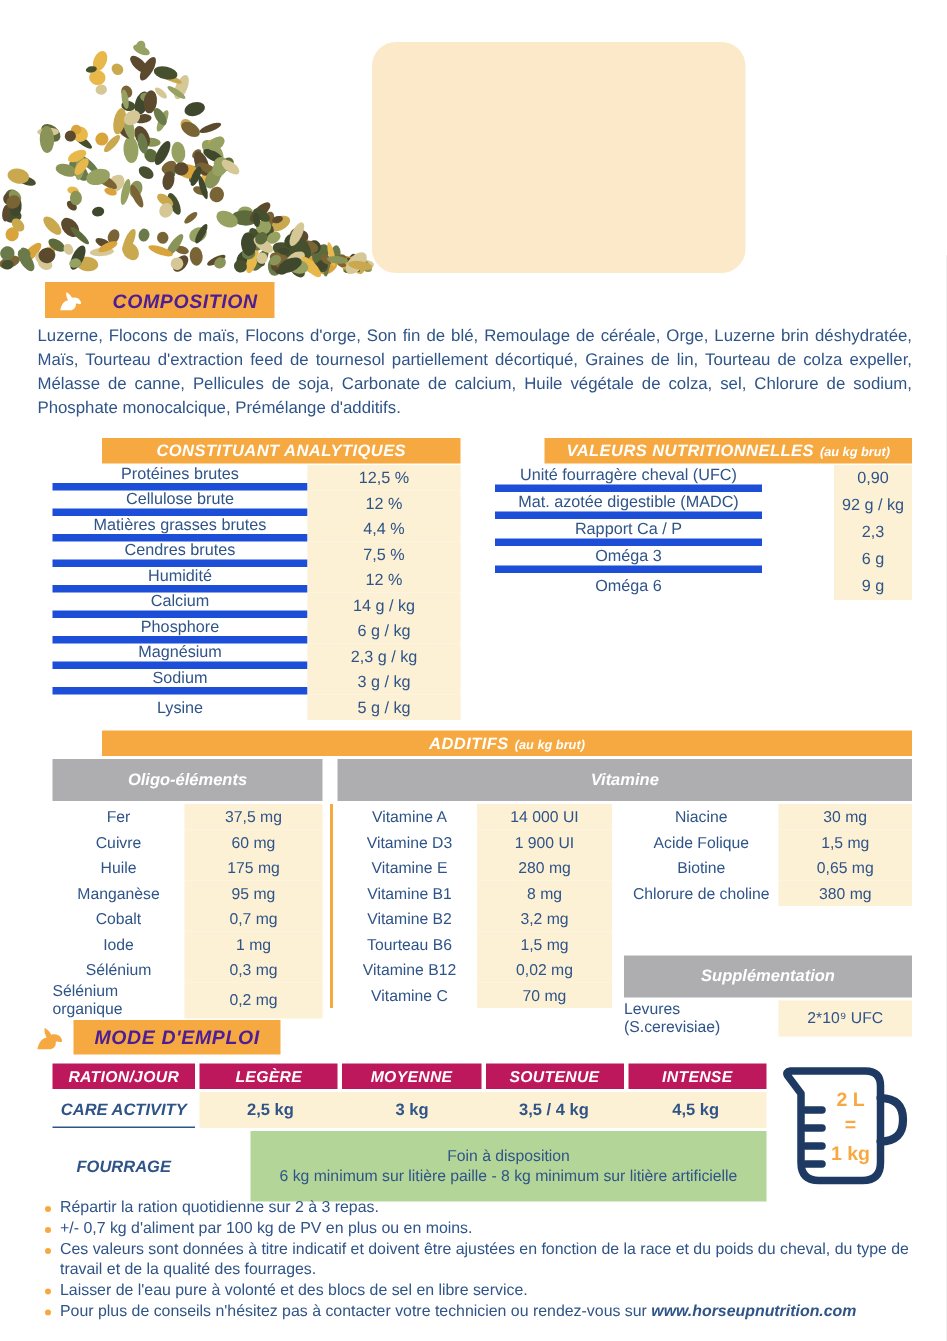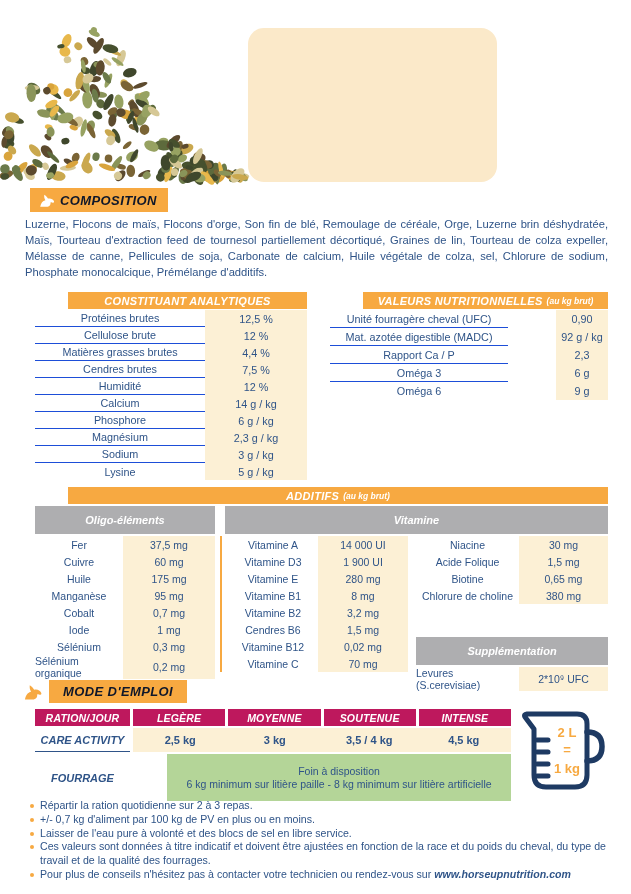--- a/index.html
+++ b/index.html
@@ -15,23 +15,23 @@
   }
   
   .photo { position:absolute; left:0; top:8px; width:250px; height:178px; }
   .cream-box {
     position:absolute; left:248px; top:28px; width:249px; height:154px;
     background:#FBE9C9; border-radius:16px;
   }
   
   .sec-header { position:absolute; display:flex; align-items:center; gap:5px; }
   .sec-box {
-    background:#F7A941; color:#0f172a; font-weight:bold; font-style:italic;
+    background:#F7A941; color:#4c1d95; font-weight:bold; font-style:italic;
     font-size:13px; letter-spacing:.4px; padding:4px 11px 4px 8px;
-    display:flex; align-items:center; gap:4px;
+    display:flex; align-items:center; gap:19px;
   }
   .sec-box svg { width:18px; height:16px; }
   .horse-orange { width:22px; height:19px; flex:0 0 auto; }
   
   .comp-text {
     position:absolute; left:25px; top:216px; width:583px;
     font-size:11.2px; line-height:16px; text-align:justify; color:#2F5488;
   }
   
   .tables-row { position:absolute; left:35px; top:292px; width:573px; display:flex; }
@@ -46,21 +46,21 @@
   .t-row { display:grid; height:17px; }
   .t-row.h18 { height:18px; }
   .t-label {
     display:flex; align-items:center; justify-content:center;
     font-size:10.8px; color:#2F5488;
   }
   .t-value {
     background:#FCF0D5; display:flex; align-items:center; justify-content:center;
     font-size:10.8px; color:#2F5488;
   }
-  .tbl-body .t-row:not(:last-child) .t-label { border-bottom:1px solid #1d4ed8; }
+  .tbl-body .t-row:not(:last-child) .t-label { border-bottom:5px solid #1d4ed8; }
   #an-tbl { width:272px; }
   #an-tbl .t-row { grid-template-columns:170px 1fr; }
   #nu-tbl { width:278px; margin-left:23px; }
   #nu-tbl .t-row { grid-template-columns:178px 1fr;gap:48px; }
   
   .additifs { position:absolute; left:35px; top:487px; width:573px; }
   .add-sub { display:flex; margin-top:2px; }
   .gray-cell {
     background:#AEAEB0; color:#fff; font-weight:bold; font-style:italic;
     font-size:11px; height:28px; display:flex; align-items:center; justify-content:center;
@@ -531,21 +531,21 @@
             <div class="t-label">Vitamine B1</div>
             <div class="t-value">8 mg</div>
           </div>
 
           <div class="t-row">
             <div class="t-label">Vitamine B2</div>
             <div class="t-value">3,2 mg</div>
           </div>
 
           <div class="t-row">
-            <div class="t-label">Cendres B6</div>
+            <div class="t-label">Tourteau B6</div>
             <div class="t-value">1,5 mg</div>
           </div>
 
           <div class="t-row">
             <div class="t-label">Vitamine B12</div>
             <div class="t-value">0,02 mg</div>
           </div>
 
           <div class="t-row">
             <div class="t-label">Vitamine C</div>
@@ -655,26 +655,26 @@
         <span><span>Répartir la ration quotidienne sur 2 à 3 repas.</span> <b></b></span>
       </li>
 
       <li>
         <span class="bullet"></span>
         <span><span>+/- 0,7 kg d'aliment par 100 kg de PV en plus ou en moins.</span> <b></b></span>
       </li>
 
       <li>
         <span class="bullet"></span>
-        <span><span>Laisser de l'eau pure à volonté et des blocs de sel en libre service.</span> <b></b></span>
+        <span><span>Ces valeurs sont données à titre indicatif et doivent être ajustées en fonction de la race et du poids du cheval, du type de travail et de la qualité des fourrages.</span> <b></b></span>
       </li>
 
       <li>
         <span class="bullet"></span>
-        <span><span>Ces valeurs sont données à titre indicatif et doivent être ajustées en fonction de la race et du poids du cheval, du type de travail et de la qualité des fourrages.</span> <b></b></span>
+        <span><span>Laisser de l'eau pure à volonté et des blocs de sel en libre service.</span> <b></b></span>
       </li>
 
       <li>
         <span class="bullet"></span>
         <span><span>Pour plus de conseils n'hésitez pas à contacter votre technicien ou rendez-vous sur</span> <b>www.horseupnutrition.com</b></span>
       </li>
     </ul>
 
 </div>
 

